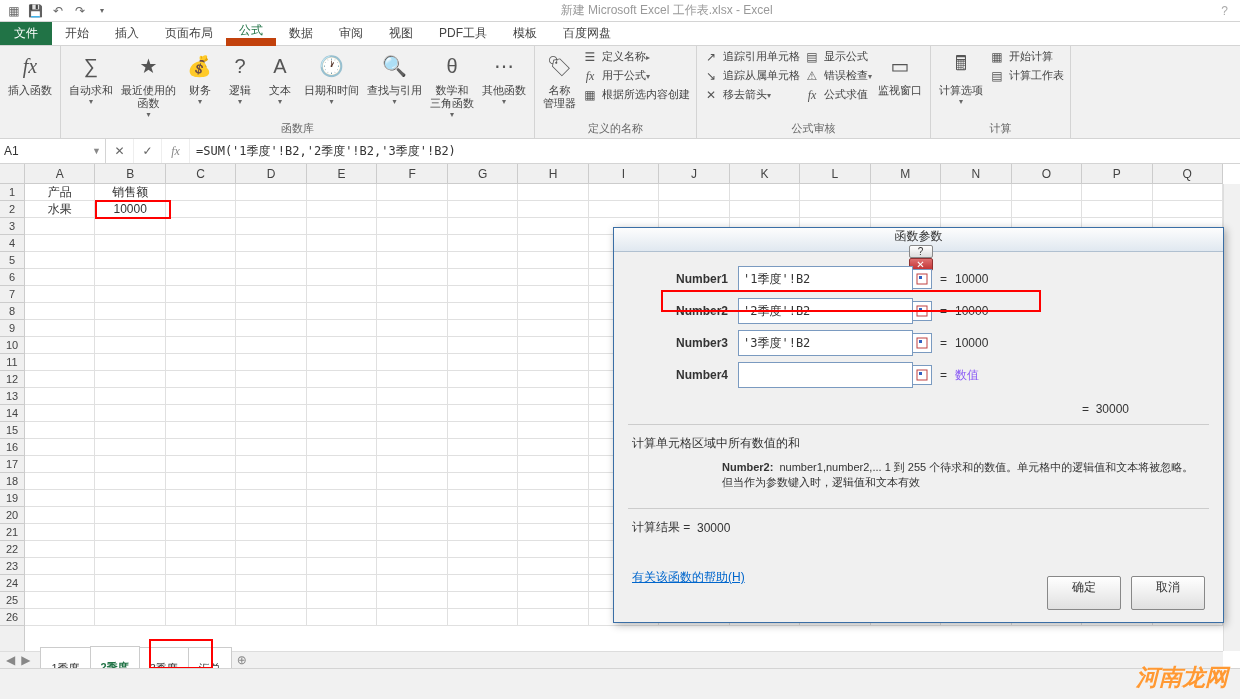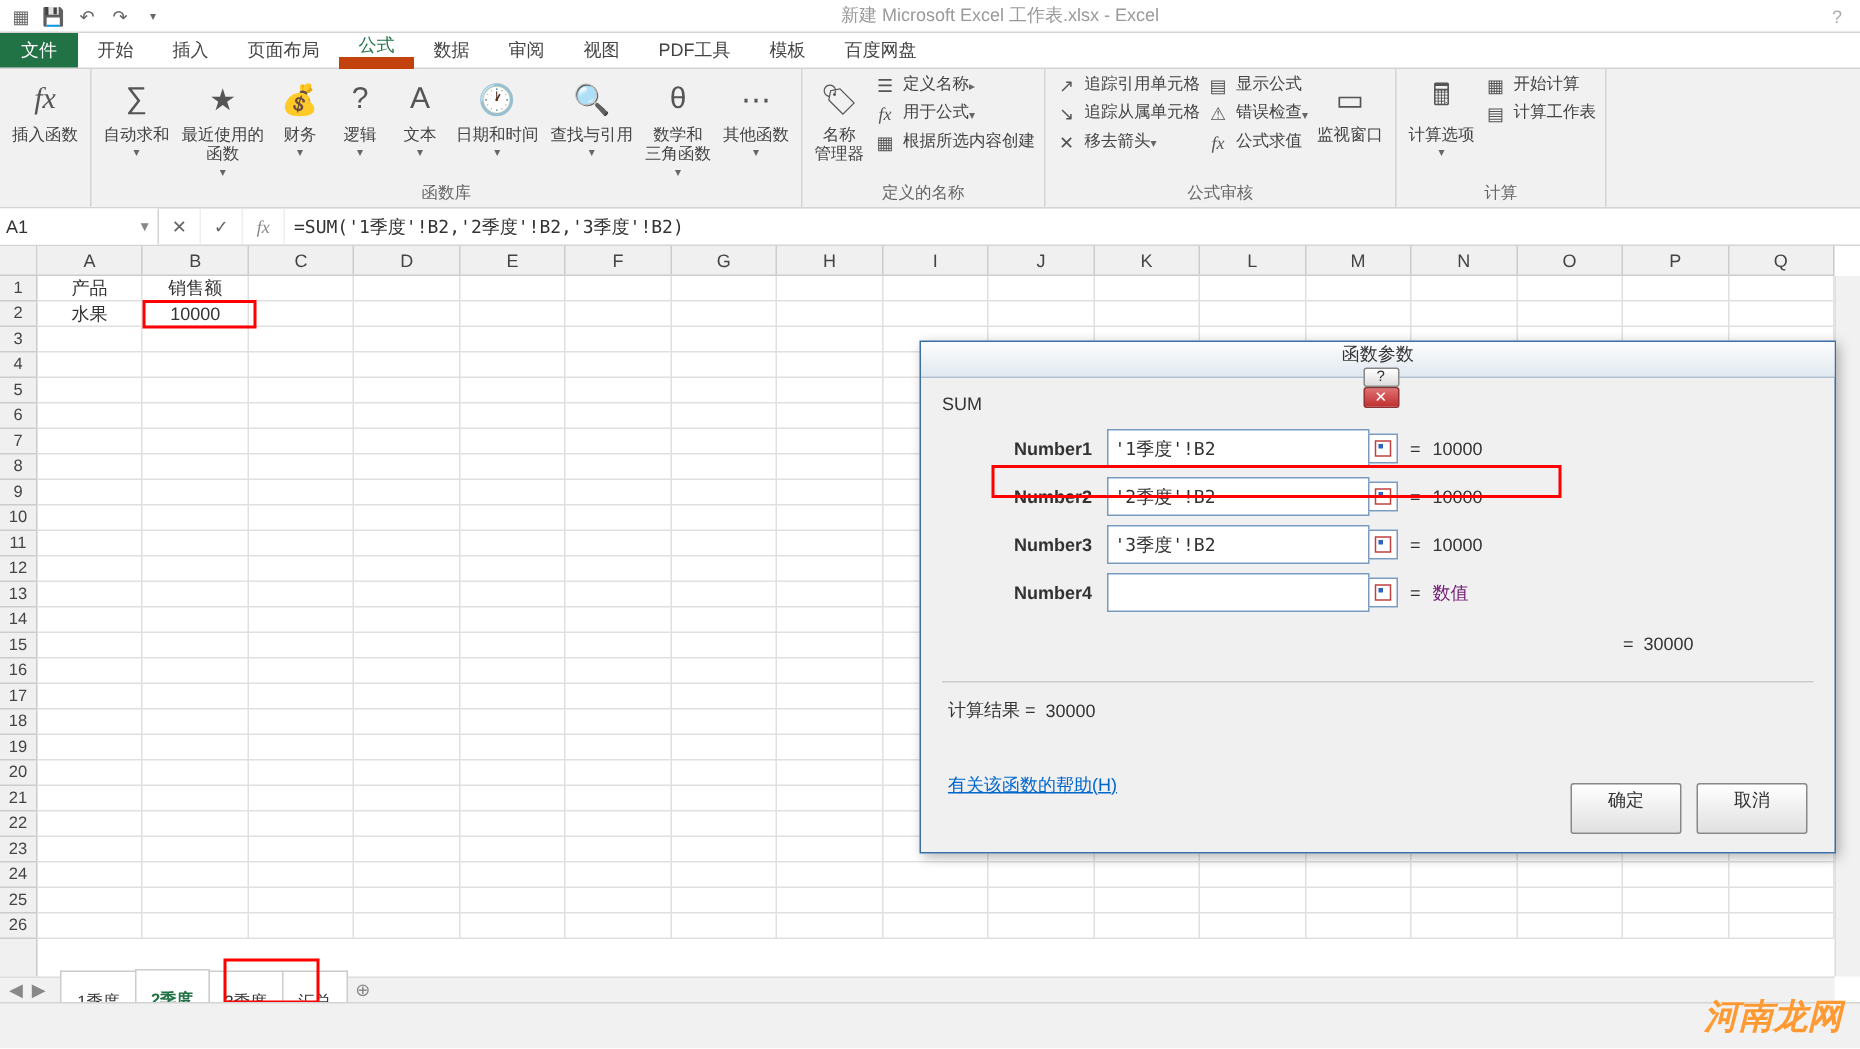--- a/index.html
+++ b/index.html
@@ -854,21 +854,20 @@
 
 <div class="statusbar"></div>
 
 <div class="dialog">
   <div class="dlg-title">
     <span class="txt">函数参数</span>
     <span class="winbtn">?</span>
     <span class="winbtn close">✕</span>
   </div>
   <div class="dlg-body">
-    <div class="fn-name">SUM</div>
     <div class="params param-highlight-wrap">
       <div class="param-row">
         <div class="plabel">Number1</div>
         <div class="pinput">'1季度'!B2</div>
         <div class="picker">
             <svg width="12" height="12">
               <rect x="1" y="1" width="10" height="10" fill="none" stroke="#c04040"></rect>
               <rect x="3" y="3" width="3" height="3" fill="#3060c0"></rect>
             </svg>
           </div>
@@ -902,27 +901,33 @@
       <div class="param-row">
         <div class="plabel">Number4</div>
         <div class="pinput"></div>
         <div class="picker">
             <svg width="12" height="12">
               <rect x="1" y="1" width="10" height="10" fill="none" stroke="#c04040"></rect>
               <rect x="3" y="3" width="3" height="3" fill="#3060c0"></rect>
             </svg>
           </div>
         <div class="eq">=</div>
-        <div class="pval" style="color:#701a75">数值</div>
+        <div class="pval" style="color:#8b5cf6">数值</div>
       </div>
 
       <div class="red-outline-2" style="top:28px; left:33px; width:380px; height:22px;"></div>
     </div>
     <div class="totals">
       <span>=</span>&nbsp;&nbsp;<span>30000</span>
+    </div>
+    <div class="desc">
+      <div>计算单元格区域中所有数值的和</div>
+      <div class="d2">
+        <b>Number2:</b>&nbsp;&nbsp;<span>number1,number2,...    1 到 255 个待求和的数值。单元格中的逻辑值和文本将被忽略。但当作为参数键入时，逻辑值和文本有效</span>
+      </div>
     </div>
     <div class="result-row">
       <span>计算结果 =</span>&nbsp;&nbsp;
       <span>30000</span>
     </div>
     <div class="result-row" style="border:none; margin-top:2px; padding-top:6px;">
       <span class="help-link">有关该函数的帮助(H)</span>
       <div class="dlg-buttons">
         <div class="dlg-btn">确定</div>
         <div class="dlg-btn">取消</div>

